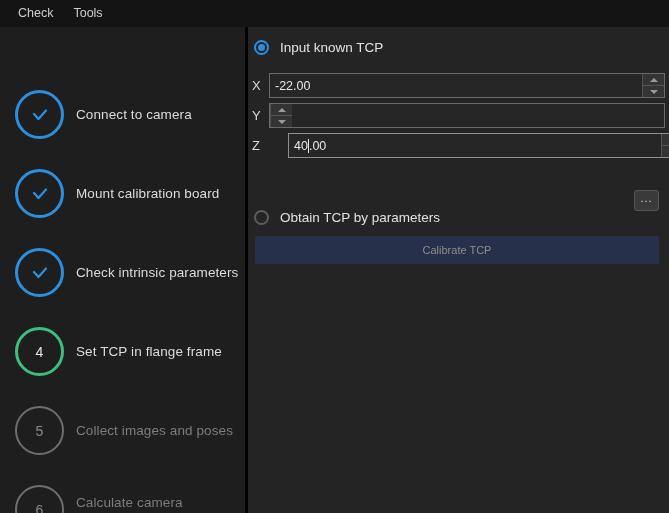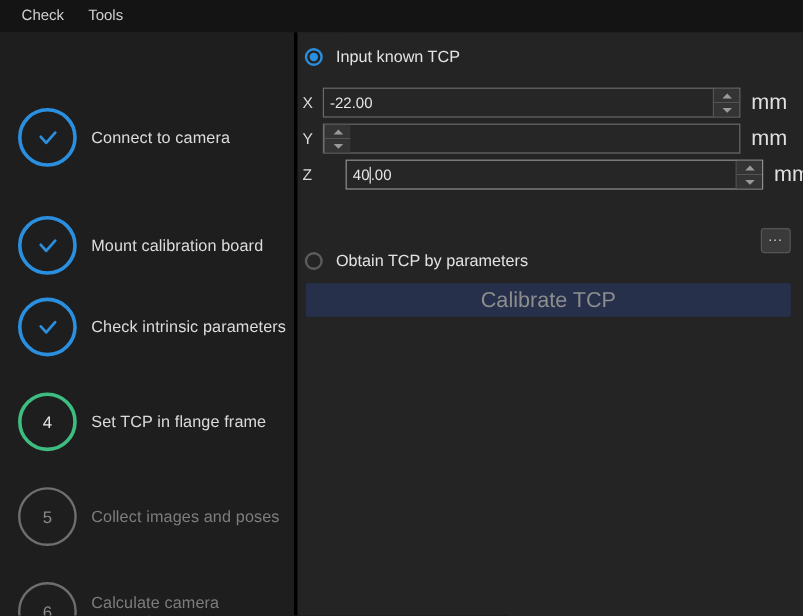--- a/index.html
+++ b/index.html
@@ -154,21 +154,21 @@
     height: 25px;
   }
   .field-label {
     width: 14px;
     font-size: 13px;
     color: #dcdcdc;
     text-align: left;
   }
   .spin-wrap {
     position: relative;
-    width: 348px;
+    width: 396px;
     height: 25px;
     box-sizing: border-box;
     background: #262626;
     border: 1px solid #6a6a6a;
     display: flex;
     align-items: stretch;
     margin-left: 3px;
   }
   .spin-wrap.focused { border-color: #8f8f8f; margin-left: 22px; }
   .spin-input {
@@ -240,21 +240,21 @@
 
   .big-btn {
     position: absolute;
     left: 255px;
     width: 404px;
     height: 28px;
     box-sizing: border-box;
     display: flex;
     align-items: center;
     justify-content: center;
-    font-size: 18px;
+    font-size: 11px;
     border: none;
     border-radius: 1px;
     font-family: "Liberation Sans", sans-serif;
   }
   .big-btn.disabled {
     background: #26304a;
     color: #8d8d8d;
   }
   .big-btn.primary {
     background: #1a80e0;
@@ -279,21 +279,21 @@
         <div class="step-circle done">
           <span class="check">
             <svg width="22" height="22" viewBox="0 0 22 22">
                 <polyline points="5,10 9.5,15 17,6.5" fill="none" stroke="#2b8fe0" stroke-width="2.3" stroke-linecap="round" stroke-linejoin="round"></polyline>
               </svg>
           </span>
         </div>
         <div class="step-label">Connect to camera</div>
       </div>
 
-      <div class="step" style="top:138px">
+      <div class="step" style="top:127px">
         <div class="step-circle done">
           <span class="check">
             <svg width="22" height="22" viewBox="0 0 22 22">
                 <polyline points="5,10 9.5,15 17,6.5" fill="none" stroke="#2b8fe0" stroke-width="2.3" stroke-linecap="round" stroke-linejoin="round"></polyline>
               </svg>
           </span>
         </div>
         <div class="step-label">Mount calibration board</div>
       </div>
 

